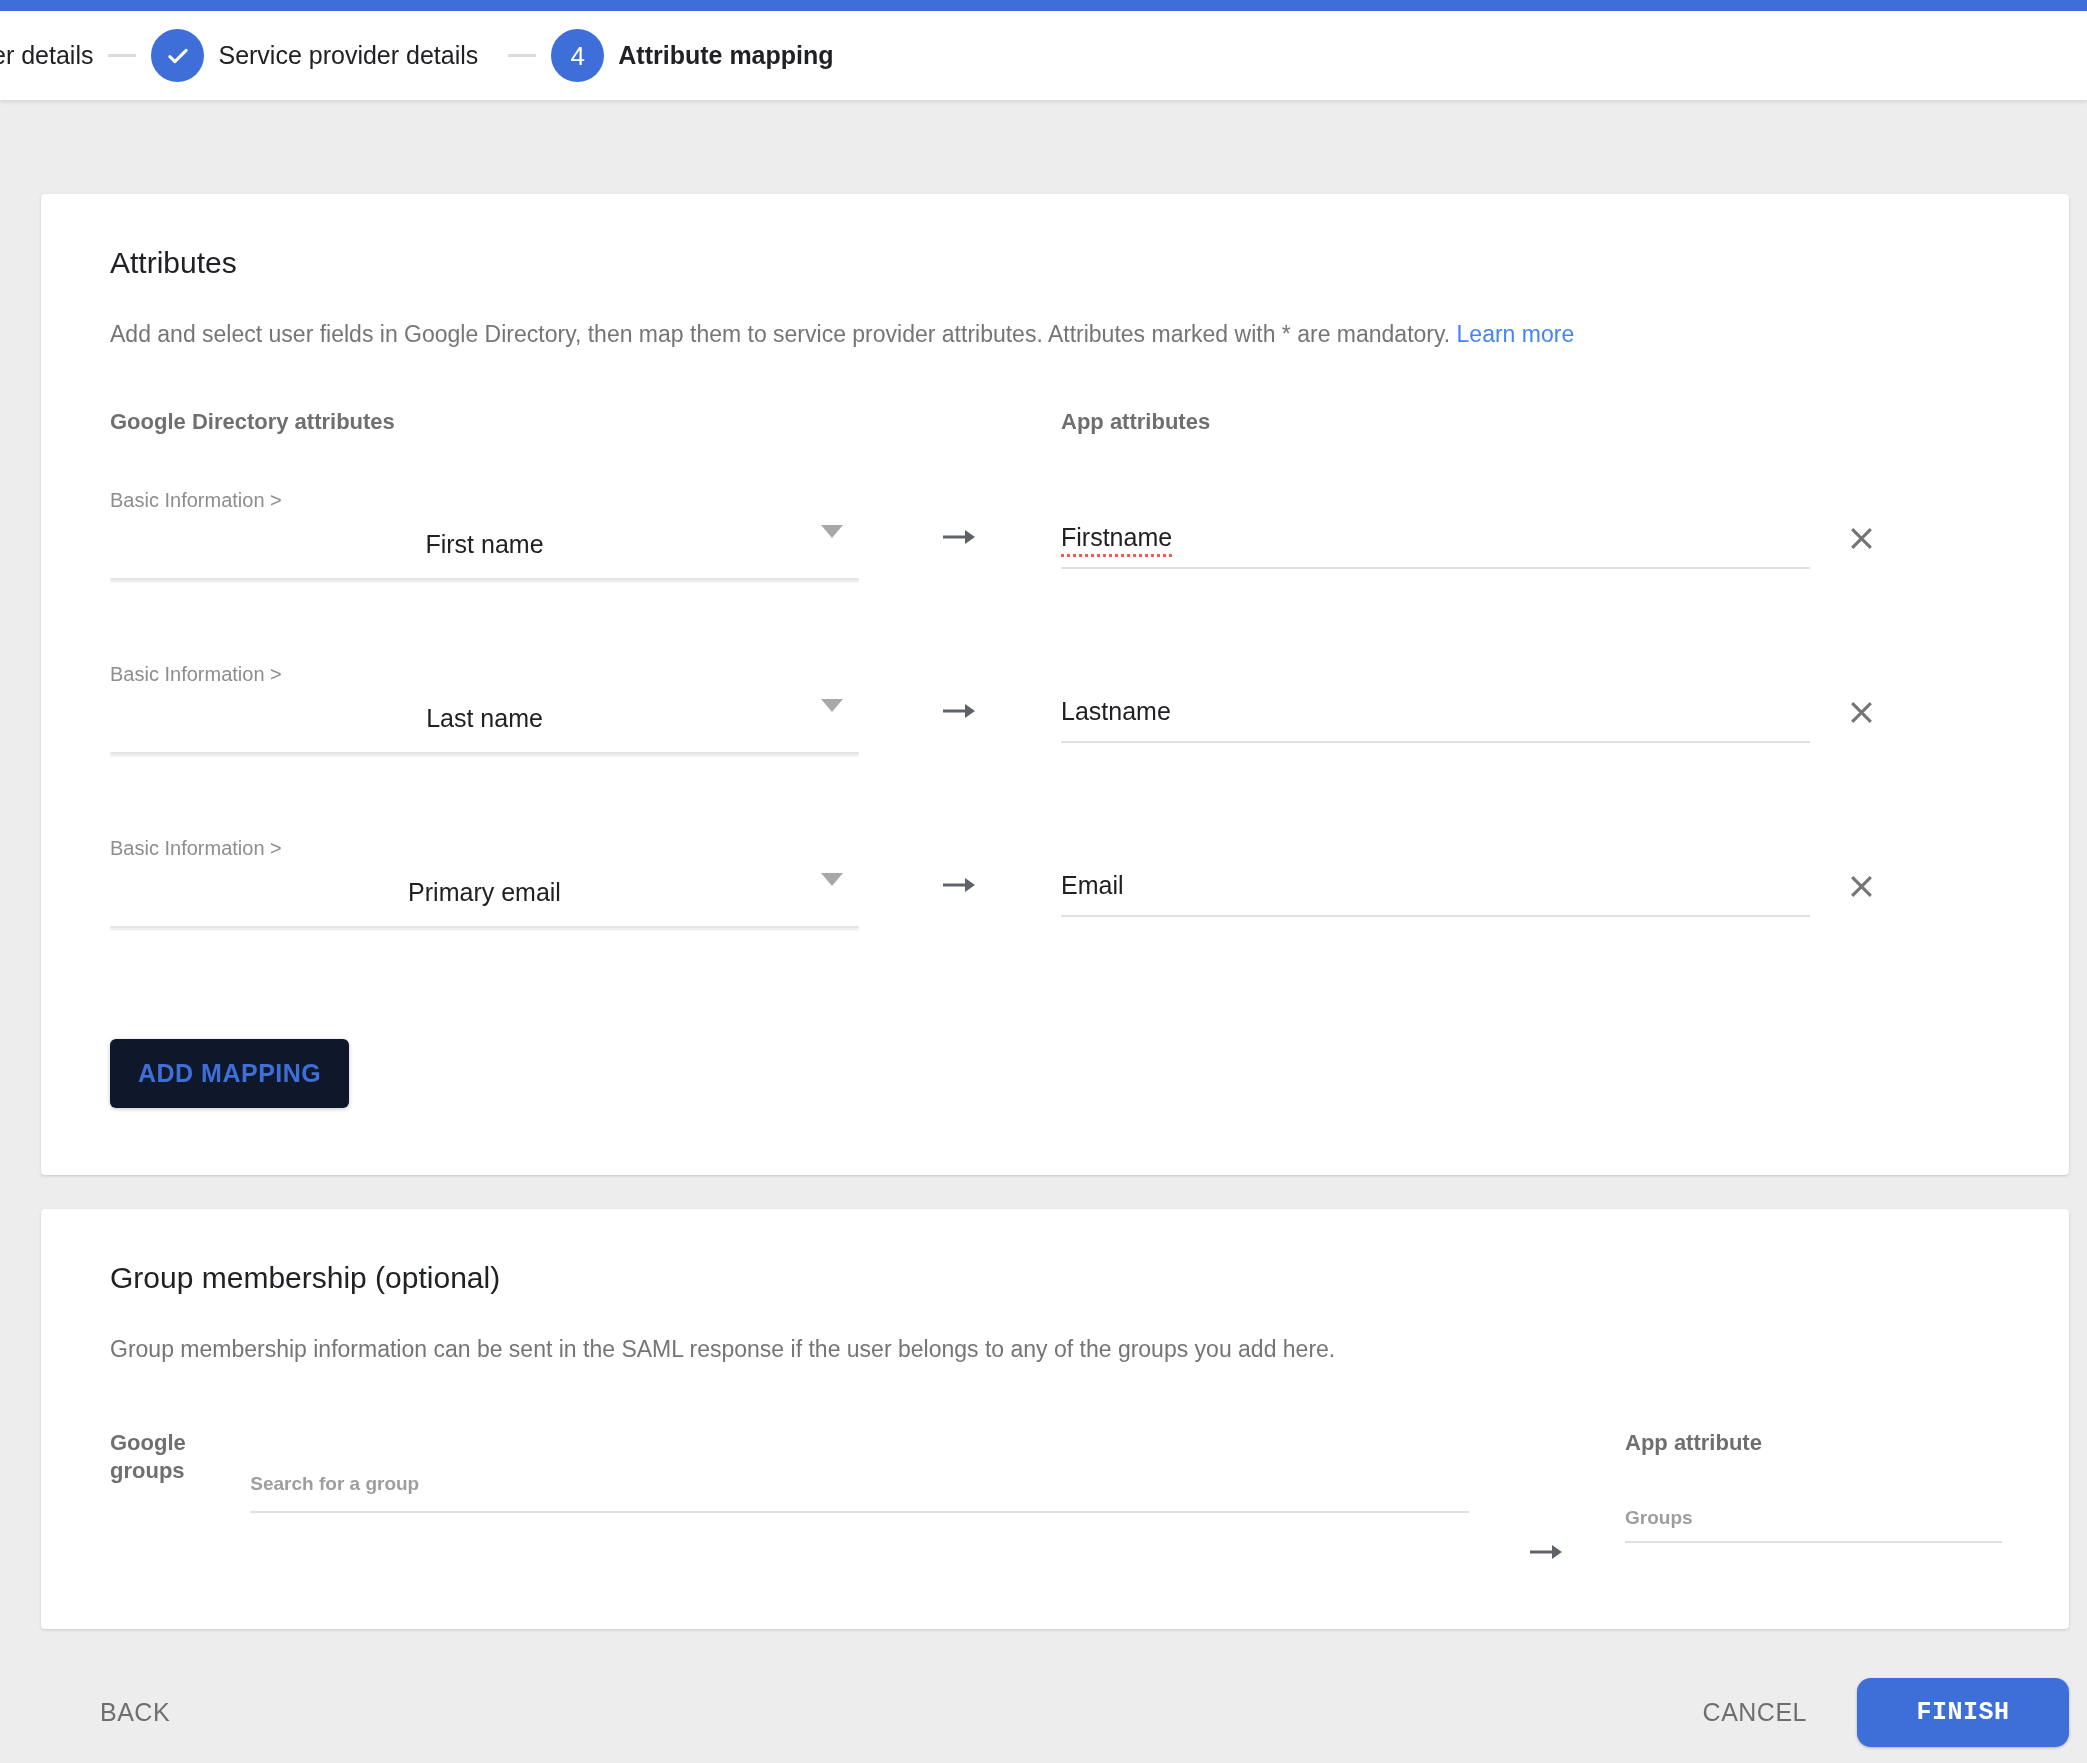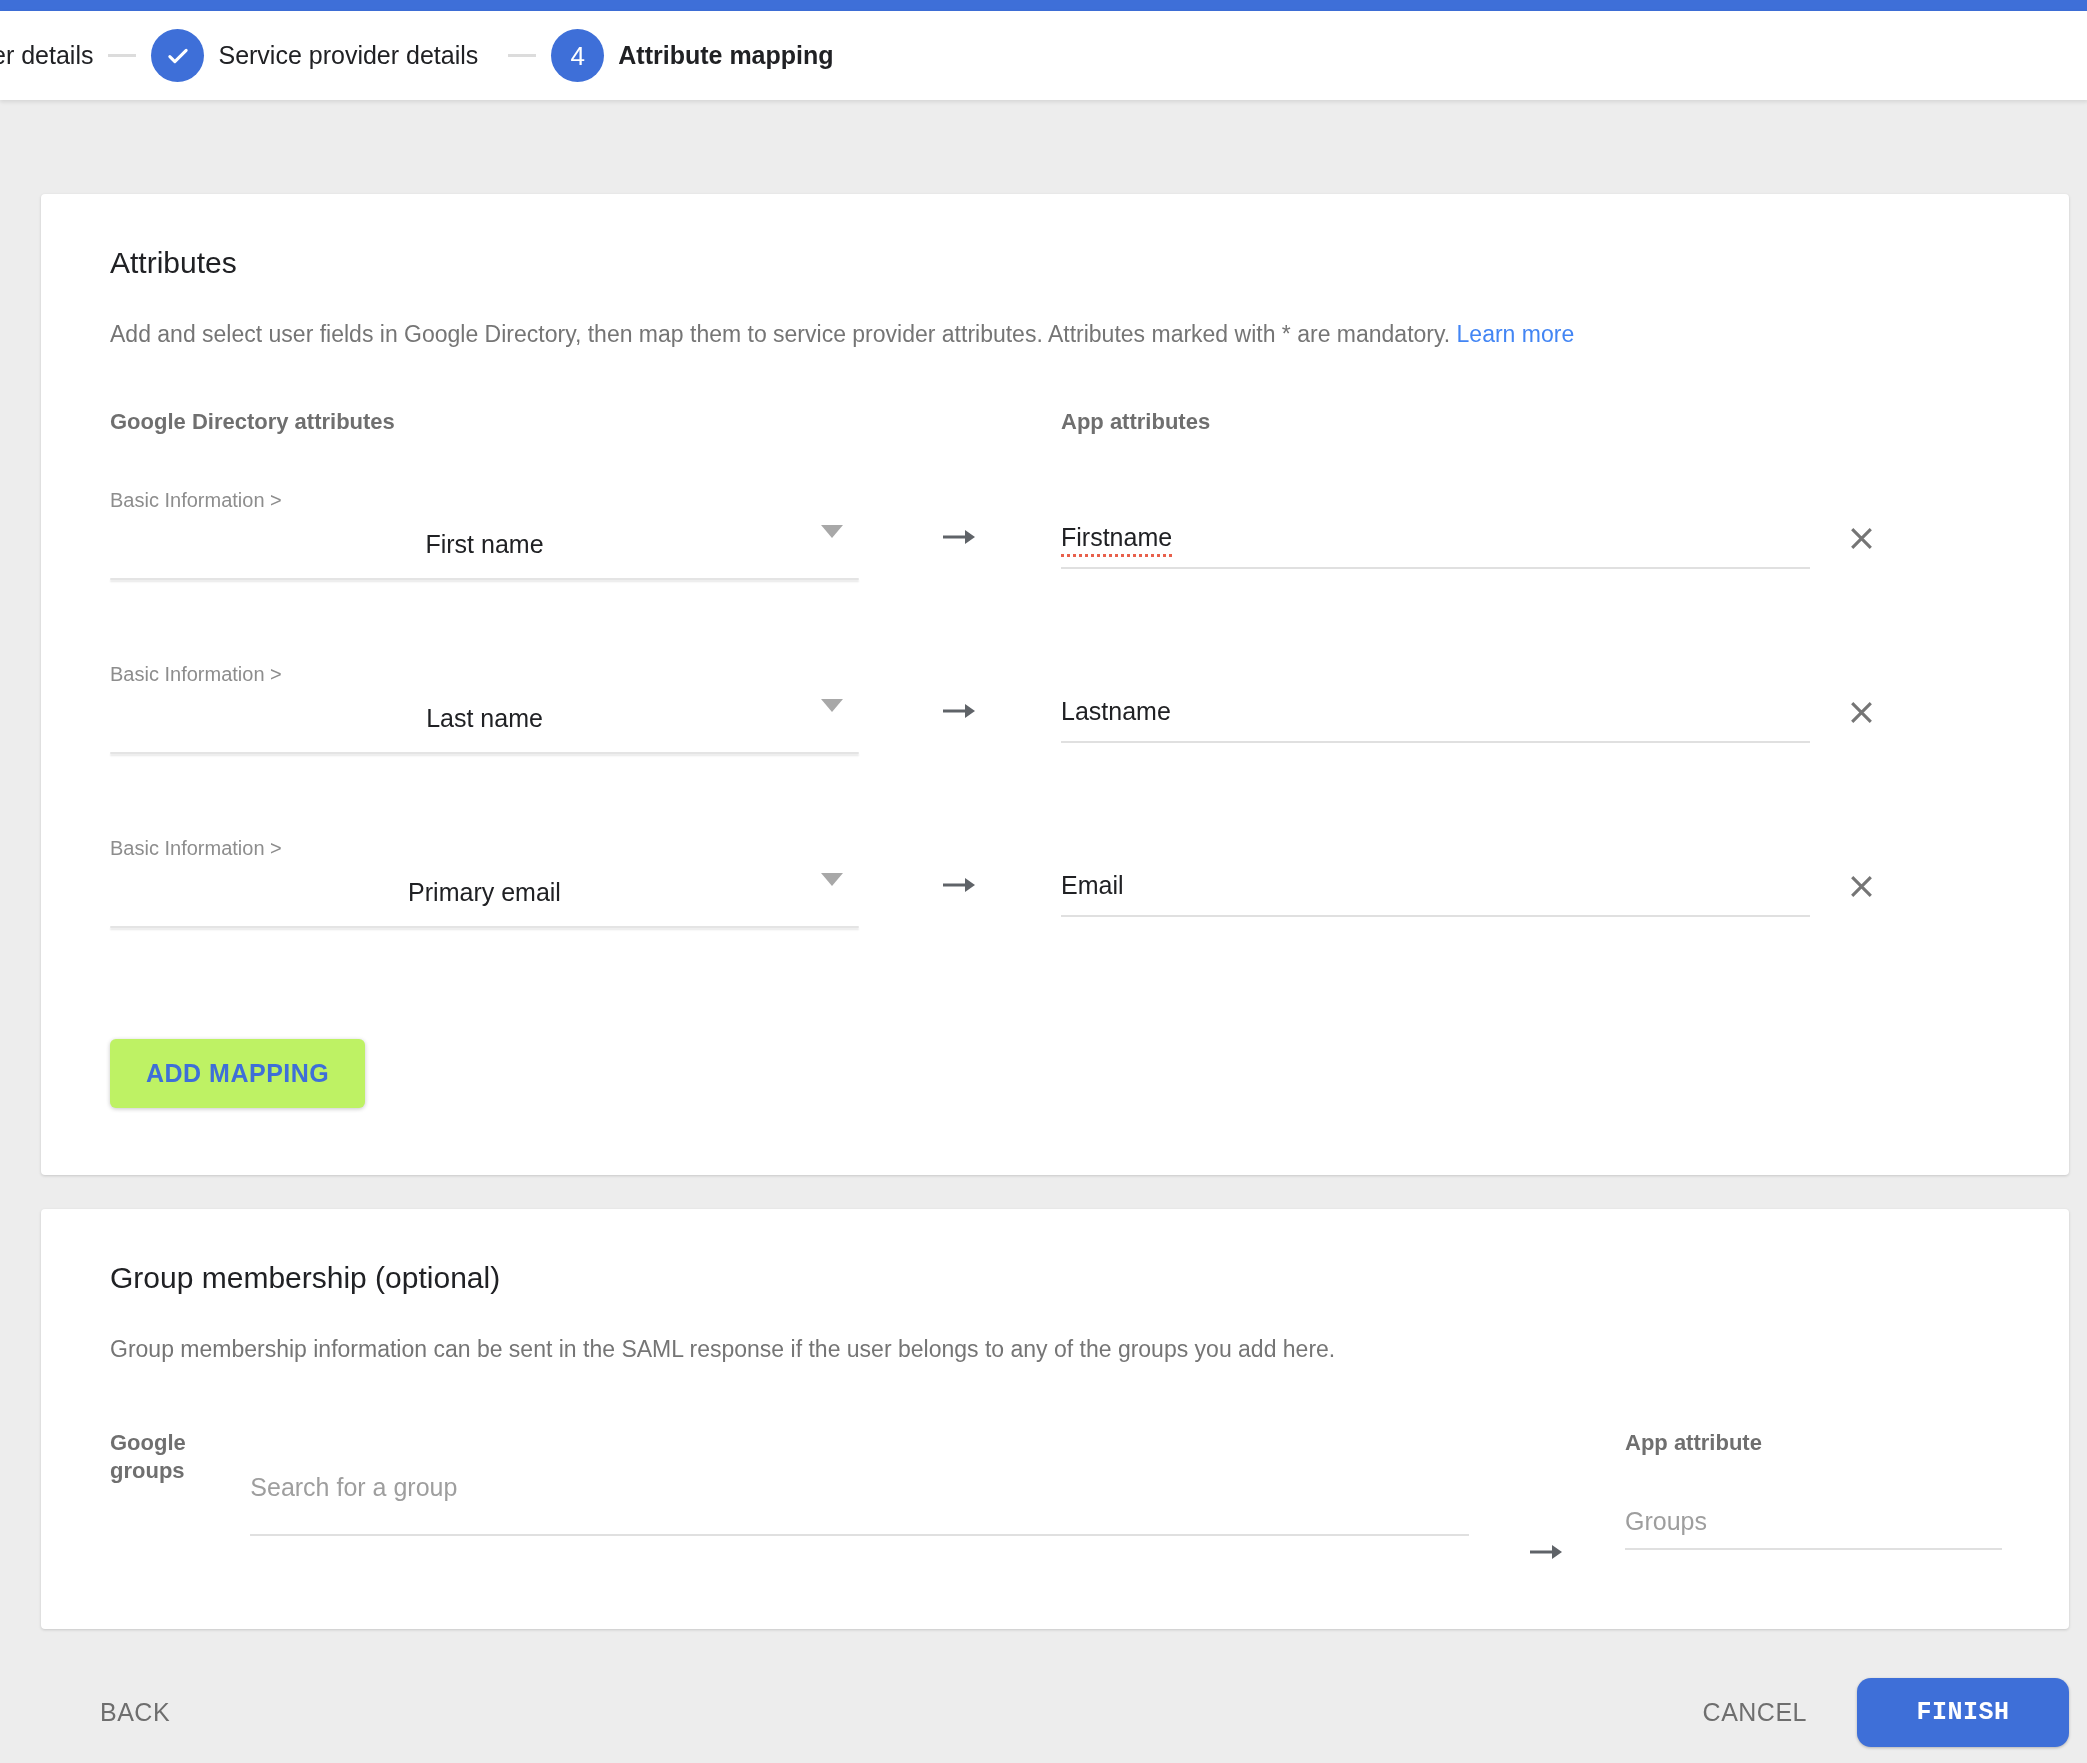--- a/index.html
+++ b/index.html
@@ -76,36 +76,36 @@
     width:749px;flex:none;margin-top:40px;
     border-bottom:2px solid var(--underline);padding-bottom:14px;cursor:text;
   }
   .app-text{font-size:25px;color:var(--text-primary);line-height:32px;}
   .app-text.misspelled{border-bottom:3px dotted var(--spell-red);padding-bottom:3px;}
   .x-btn{
     margin-left:32px;margin-top:38px;background:none;border:none;padding:4px;cursor:pointer;
     line-height:0;
   }
   .add-mapping{
-    margin-top:36px;height:69px;padding:0 36px;background:#bef264;border:none;
+    margin-top:36px;height:69px;padding:0 28px;background:#0f172a;border:none;
     border-radius:6px;box-shadow:0 1px 4px rgba(0,0,0,0.22);cursor:pointer;
     color:var(--accent-blue);font-size:25px;font-weight:600;letter-spacing:0.5px;
     font-family:inherit;
   }
   .card-attributes{padding-bottom:67px;}
   
   .card-groups{margin-top:34px;padding-bottom:65px;}
   .group-row{display:flex;margin-top:65px;align-items:flex-start;}
   .group-left{width:1359px;flex:none;display:flex;flex-direction:row;}
   .group-arrow{width:156px;flex:none;display:flex;justify-content:center;padding-top:111px;}
   .group-right{width:377px;flex:none;display:flex;flex-direction:column;}
   .line-input{
     border:none;outline:none;background:transparent;width:100%;
-    font-size:25px;color:var(--text-primary);font-family:inherit;
-    border-bottom:2px solid var(--underline);padding:0 0 32px 0;margin-top:44px;
+    font-size:19px;color:var(--text-primary);font-family:inherit;
+    border-bottom:2px solid var(--underline);padding:0 0 16px 0;margin-top:44px;font-weight:bold;
   }
   .line-input::placeholder{color:var(--placeholder);}
   .group-right .line-input{margin-top:50px;padding-bottom:12px;}
   
   .actions{
     display:flex;align-items:center;justify-content:space-between;
     margin-top:49px;padding-left:53px;height:69px;
   }
   .text-btn{
     background:none;border:none;cursor:pointer;font-family:inherit;

